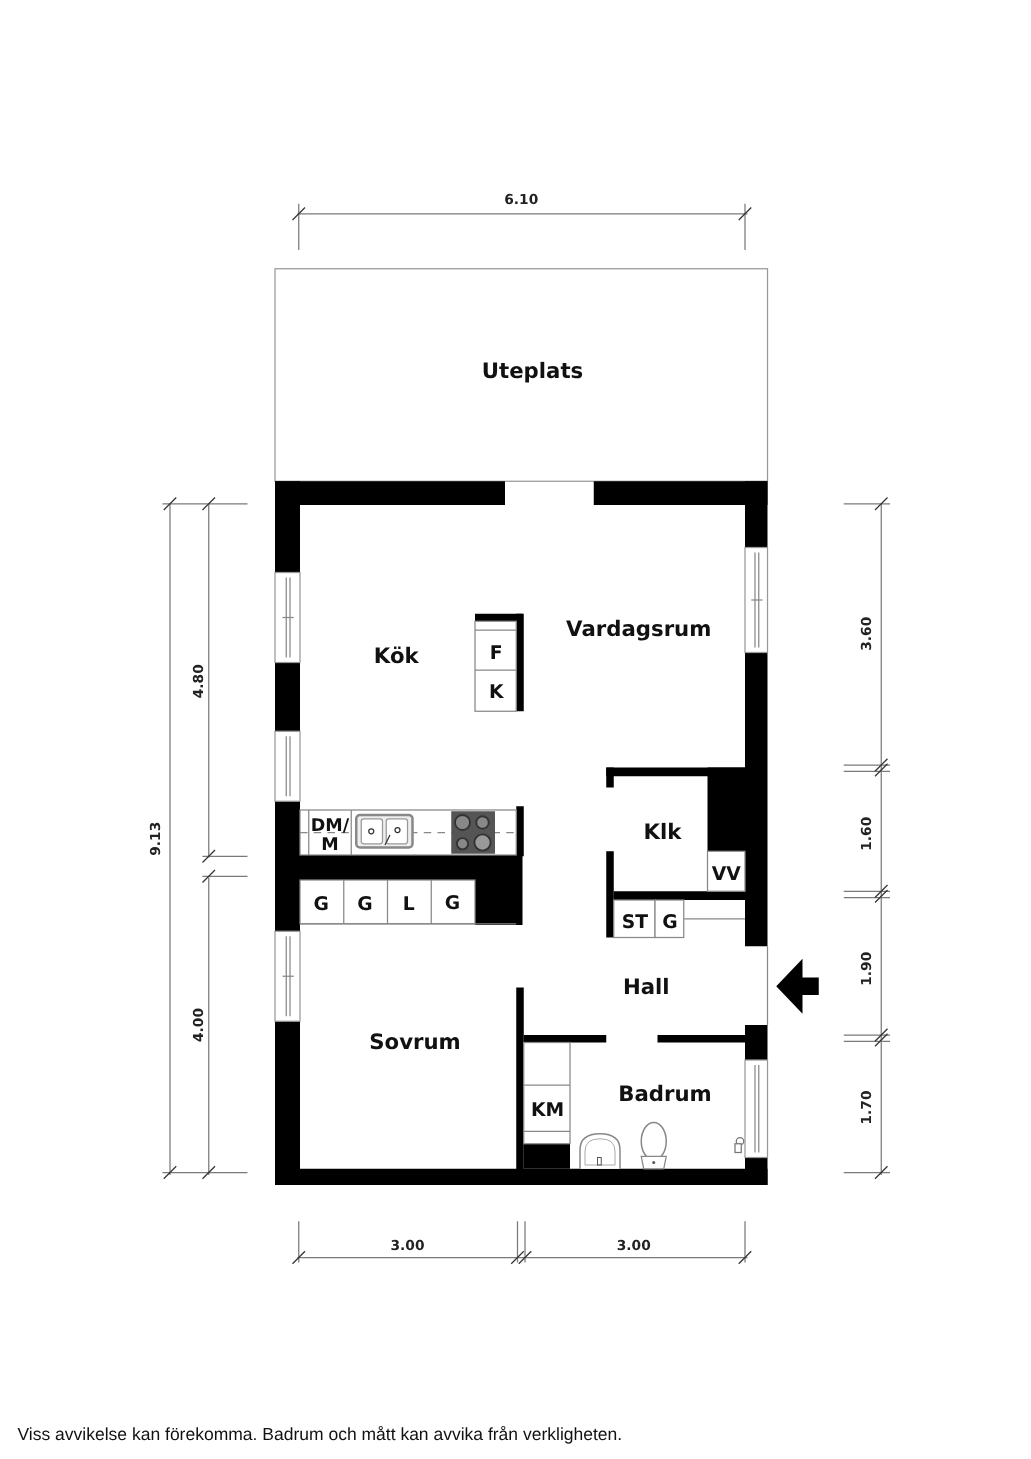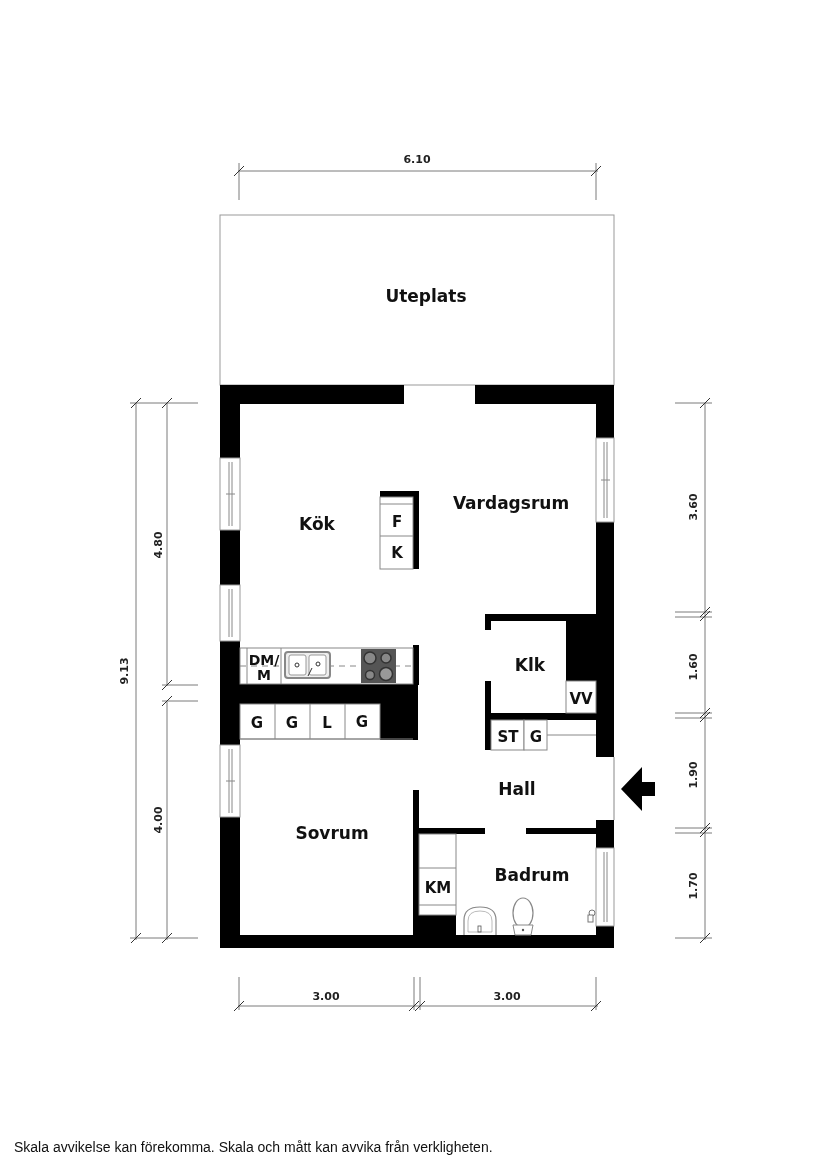--- a/index.html
+++ b/index.html
@@ -242,13 +242,13 @@
     <line class="dim" x1="596" y1="977" x2="596" y2="1010"></line>
     <line class="tick" x1="234" y1="1011" x2="244" y2="1001"></line>
     <line class="tick" x1="409" y1="1011" x2="419" y2="1001"></line>
     <line class="tick" x1="415" y1="1011" x2="425" y2="1001"></line>
     <line class="tick" x1="591" y1="1011" x2="601" y2="1001"></line>
     <text class="dim-label" x="326" y="1000" text-anchor="middle">3.00</text>
     <text class="dim-label" x="507" y="1000" text-anchor="middle">3.00</text>
   </g>
 </svg>
 
-<div class="disclaimer">Skala avvikelse kan förekomma. Skala och mått kan avvika från verkligheten.</div>
+<div class="disclaimer">Viss avvikelse kan förekomma. Badrum och mått kan avvika från verkligheten.</div>
 
 </body></html>

